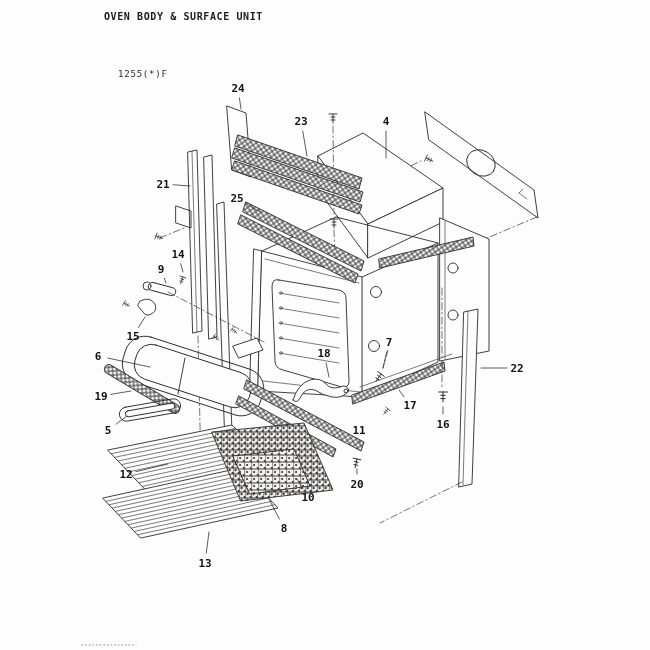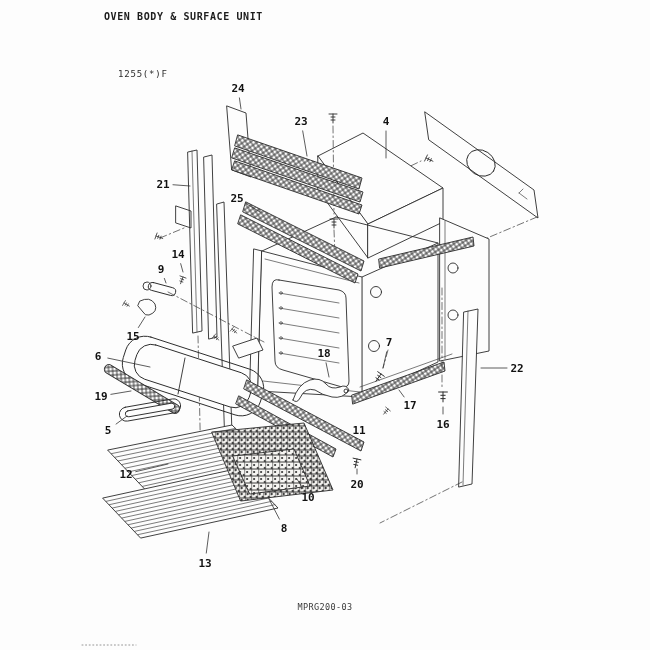--- a/index.html
+++ b/index.html
@@ -276,15 +276,14 @@
         <line x1="302.78549990546026" y1="488.4671816634804" x2="297" y2="479" class="leader"></line>
         <text x="308" y="501" text-anchor="middle" class="callout">10</text>
         <line x1="279.40577081126236" y1="519.1178235684405" x2="269" y2="499" class="leader"></line>
         <text x="284" y="532" text-anchor="middle" class="callout">8</text>
         <line x1="507" y1="368" x2="481" y2="368" class="leader"></line>
         <text x="517" y="372" text-anchor="middle" class="callout">22</text>
       </g>
   </svg>
 
   <div class="footer">
-    <div>MPRG200-03</div>
   </div>
 </div>
 
 </body></html>

